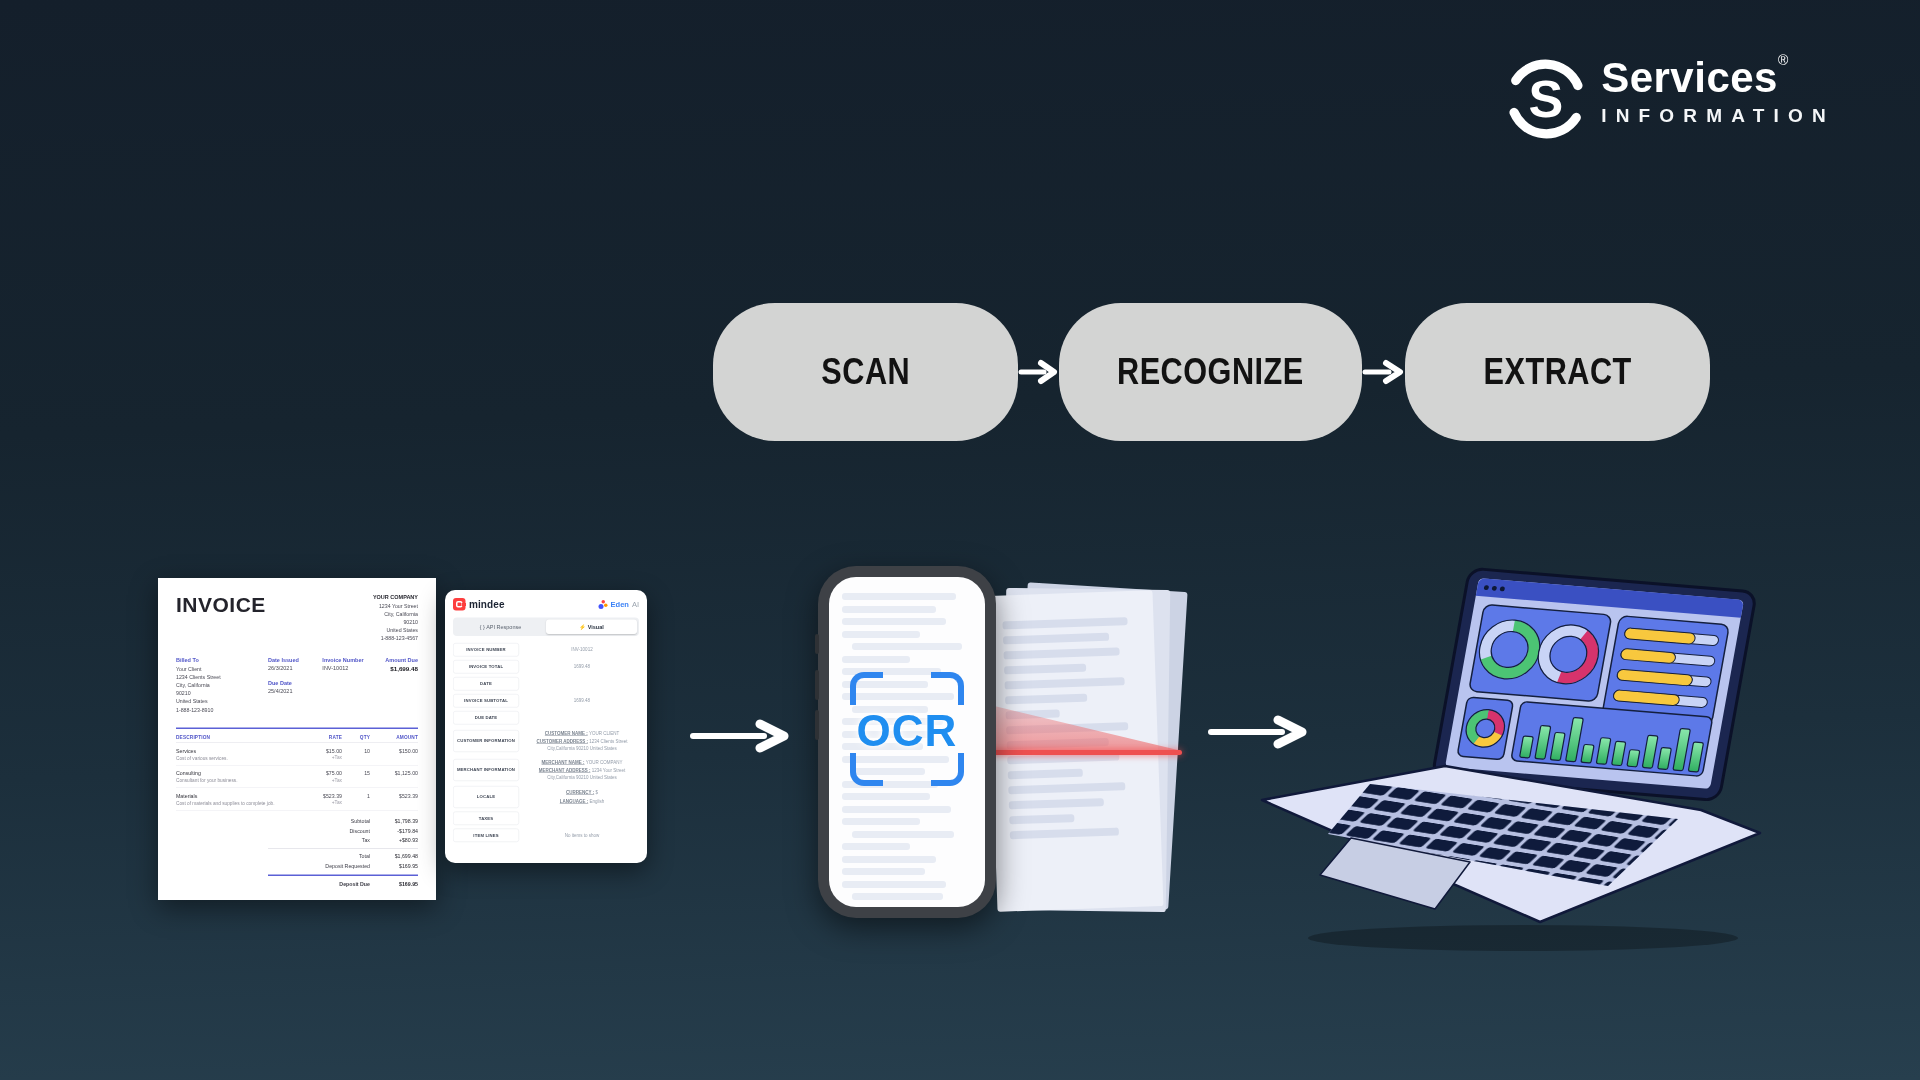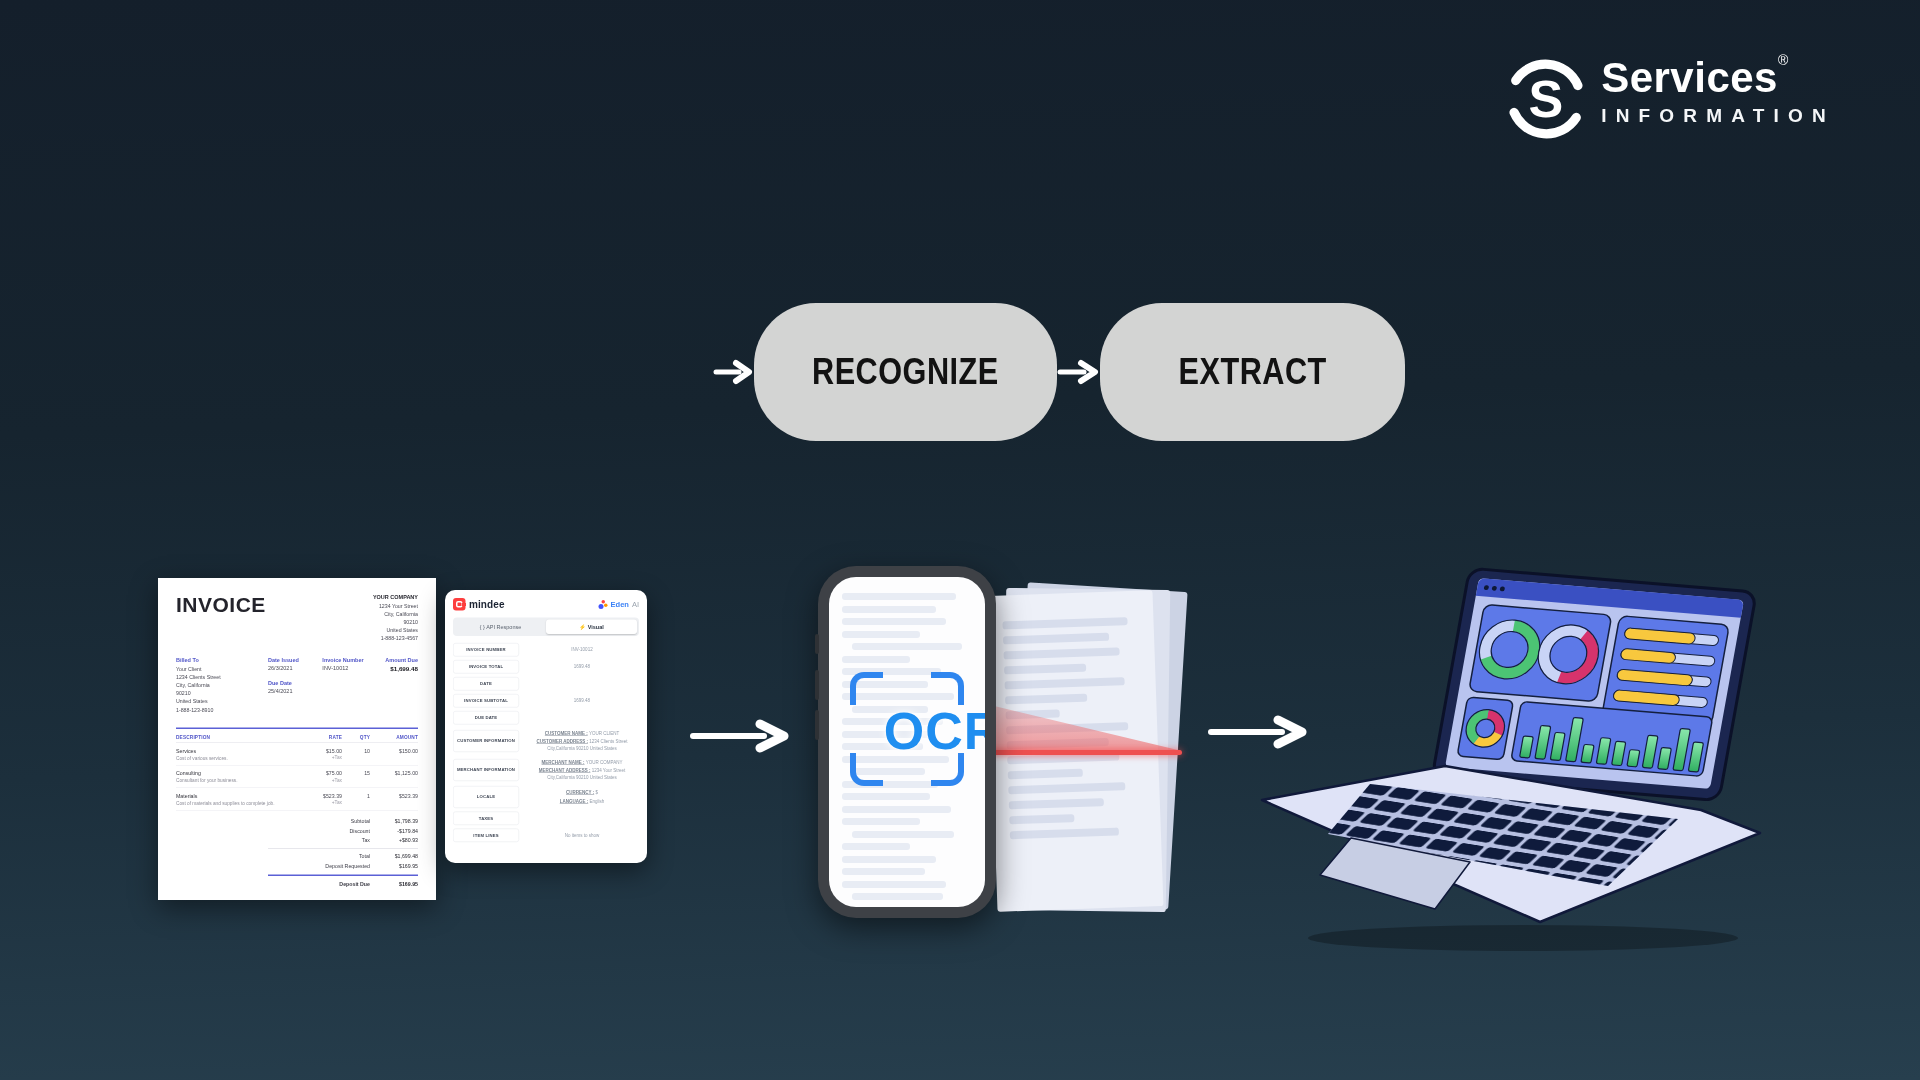--- a/index.html
+++ b/index.html
@@ -94,22 +94,22 @@
   .phone-btn { position:absolute; left:-3px; width:4px; background:#2e3135; border-radius:2px; }
   .pb1 { top:68px; height:20px; } .pb2 { top:104px; height:30px; } .pb3 { top:144px; height:30px; }
   .phone-screen { width:100%; height:100%; background:#fdfdfe; border-radius:27px; overflow:hidden; position:relative; padding:16px 13px; }
   .phone-lines .tl-row { height:7px; background:#e8ecf4; border-radius:3px; margin-bottom:5.5px; }
   .ocr-box { position:absolute; left:50%; top:46%; transform:translate(-50%,-50%); width:114px; height:114px; }
   .ocr-corner { position:absolute; width:33px; height:33px; border:0 solid #2f86ef; }
   .oc-tl { left:0; top:0; border-left-width:6px; border-top-width:6px; border-top-left-radius:14px; }
   .oc-tr { right:0; top:0; border-right-width:6px; border-top-width:6px; border-top-right-radius:14px; }
   .oc-bl { left:0; bottom:0; border-left-width:6px; border-bottom-width:6px; border-bottom-left-radius:14px; }
   .oc-br { right:0; bottom:0; border-right-width:6px; border-bottom-width:6px; border-bottom-right-radius:14px; }
-  .ocr-text { position:absolute; left:50%; top:52%; transform:translate(-50%,-50%); font-size:52px; font-weight:800; color:#1f8ef0;
-    letter-spacing:1px; text-shadow:0 0 10px #fff,0 0 4px #fff;margin-left:36px; }
+  .ocr-text { position:absolute; left:50%; top:52%; transform:translate(-50%,-50%); font-size:44px; font-weight:800; color:#1f8ef0;
+    letter-spacing:1px; text-shadow:0 0 10px #fff,0 0 4px #fff; }
 
   
   .papers { position:absolute; left:990px; top:585px; width:195px; height:332px; z-index:4; }
   .sheet { position:absolute; border-radius:3px; }
   .sheet-b2 { left:28px; top:2px; width:160px; height:318px; background:#ccd3e4; transform:rotate(3.5deg); }
   .sheet-b1 { left:14px; top:4px; width:164px; height:322px; background:#dde2ef; transform:rotate(.8deg); }
   .sheet-f  { left:2px;  top:8px; width:166px; height:316px; background:#edf0f8; transform:rotate(-2deg); padding:26px 15px 0; overflow:hidden; }
   .paper-lines .tl-row { height:8px; background:#d7ddec; border-radius:3px; margin-bottom:7px; }
   .beam { position:absolute; left:-8px; top:118px; width:200px; height:58px; z-index:6; }
   .beam-tri { position:absolute; inset:0 0 8px 0; clip-path:polygon(0 0,100% 96%,0 96%);
@@ -133,20 +133,23 @@
         <text x="50" y="72" text-anchor="middle" font-family="Liberation Sans, sans-serif" font-size="62" font-weight="bold" fill="#fff">S</text>
       </svg>
     </span>
     <div class="logo-text">
       <div class="logo-name"><span>Services</span><span class="logo-reg">®</span></div>
       <div class="logo-sub">INFORMATION</div>
     </div>
   </div>
 
   <div class="process">
+    <div class="pill pill-1">
+        <span>SCAN</span>
+      </div>
     <div class="pill-gap gap-1">
       <svg width="41" height="26" viewBox="0 0 41 26">
           <line x1="3" y1="13" x2="26" y2="13" stroke="#fff" stroke-width="5" stroke-linecap="round"></line>
           <polyline points="23,4 36,13 23,22" fill="none" stroke="#fff" stroke-width="6" stroke-linecap="round" stroke-linejoin="round"></polyline>
         </svg>
     </div>
     <div class="pill pill-2">
         <span>RECOGNIZE</span>
       </div>
     <div class="pill-gap gap-2">

